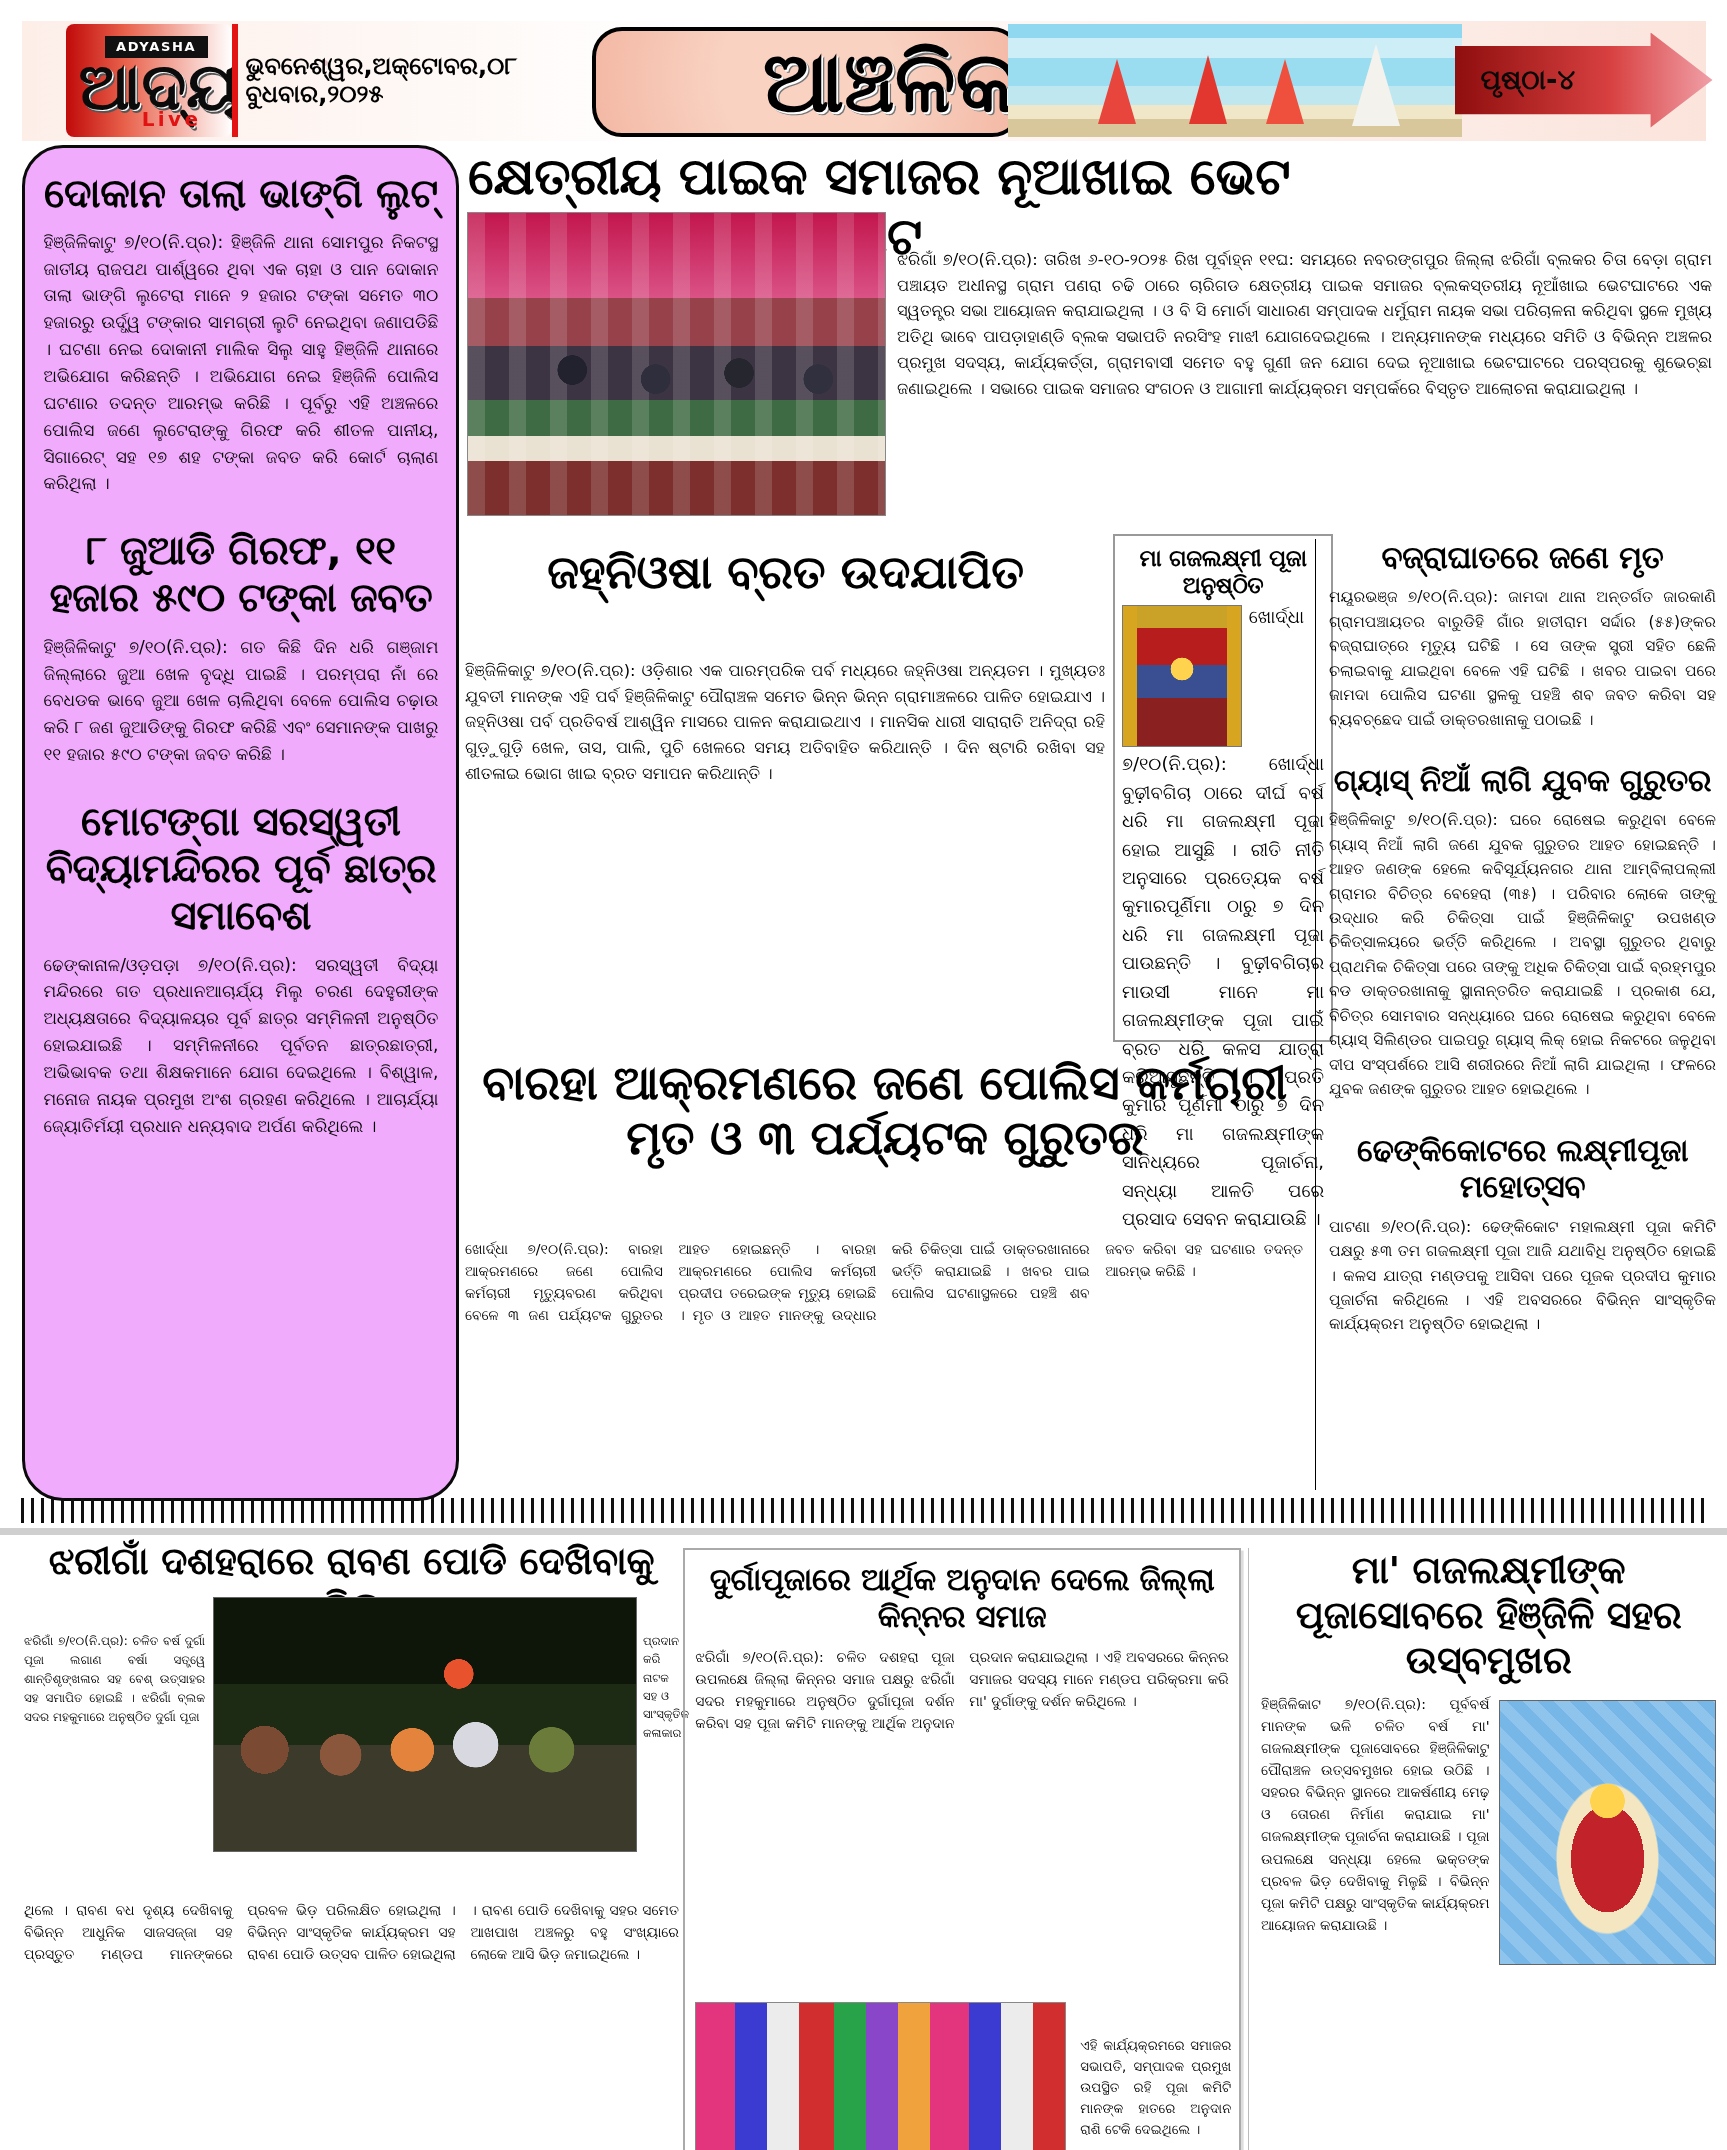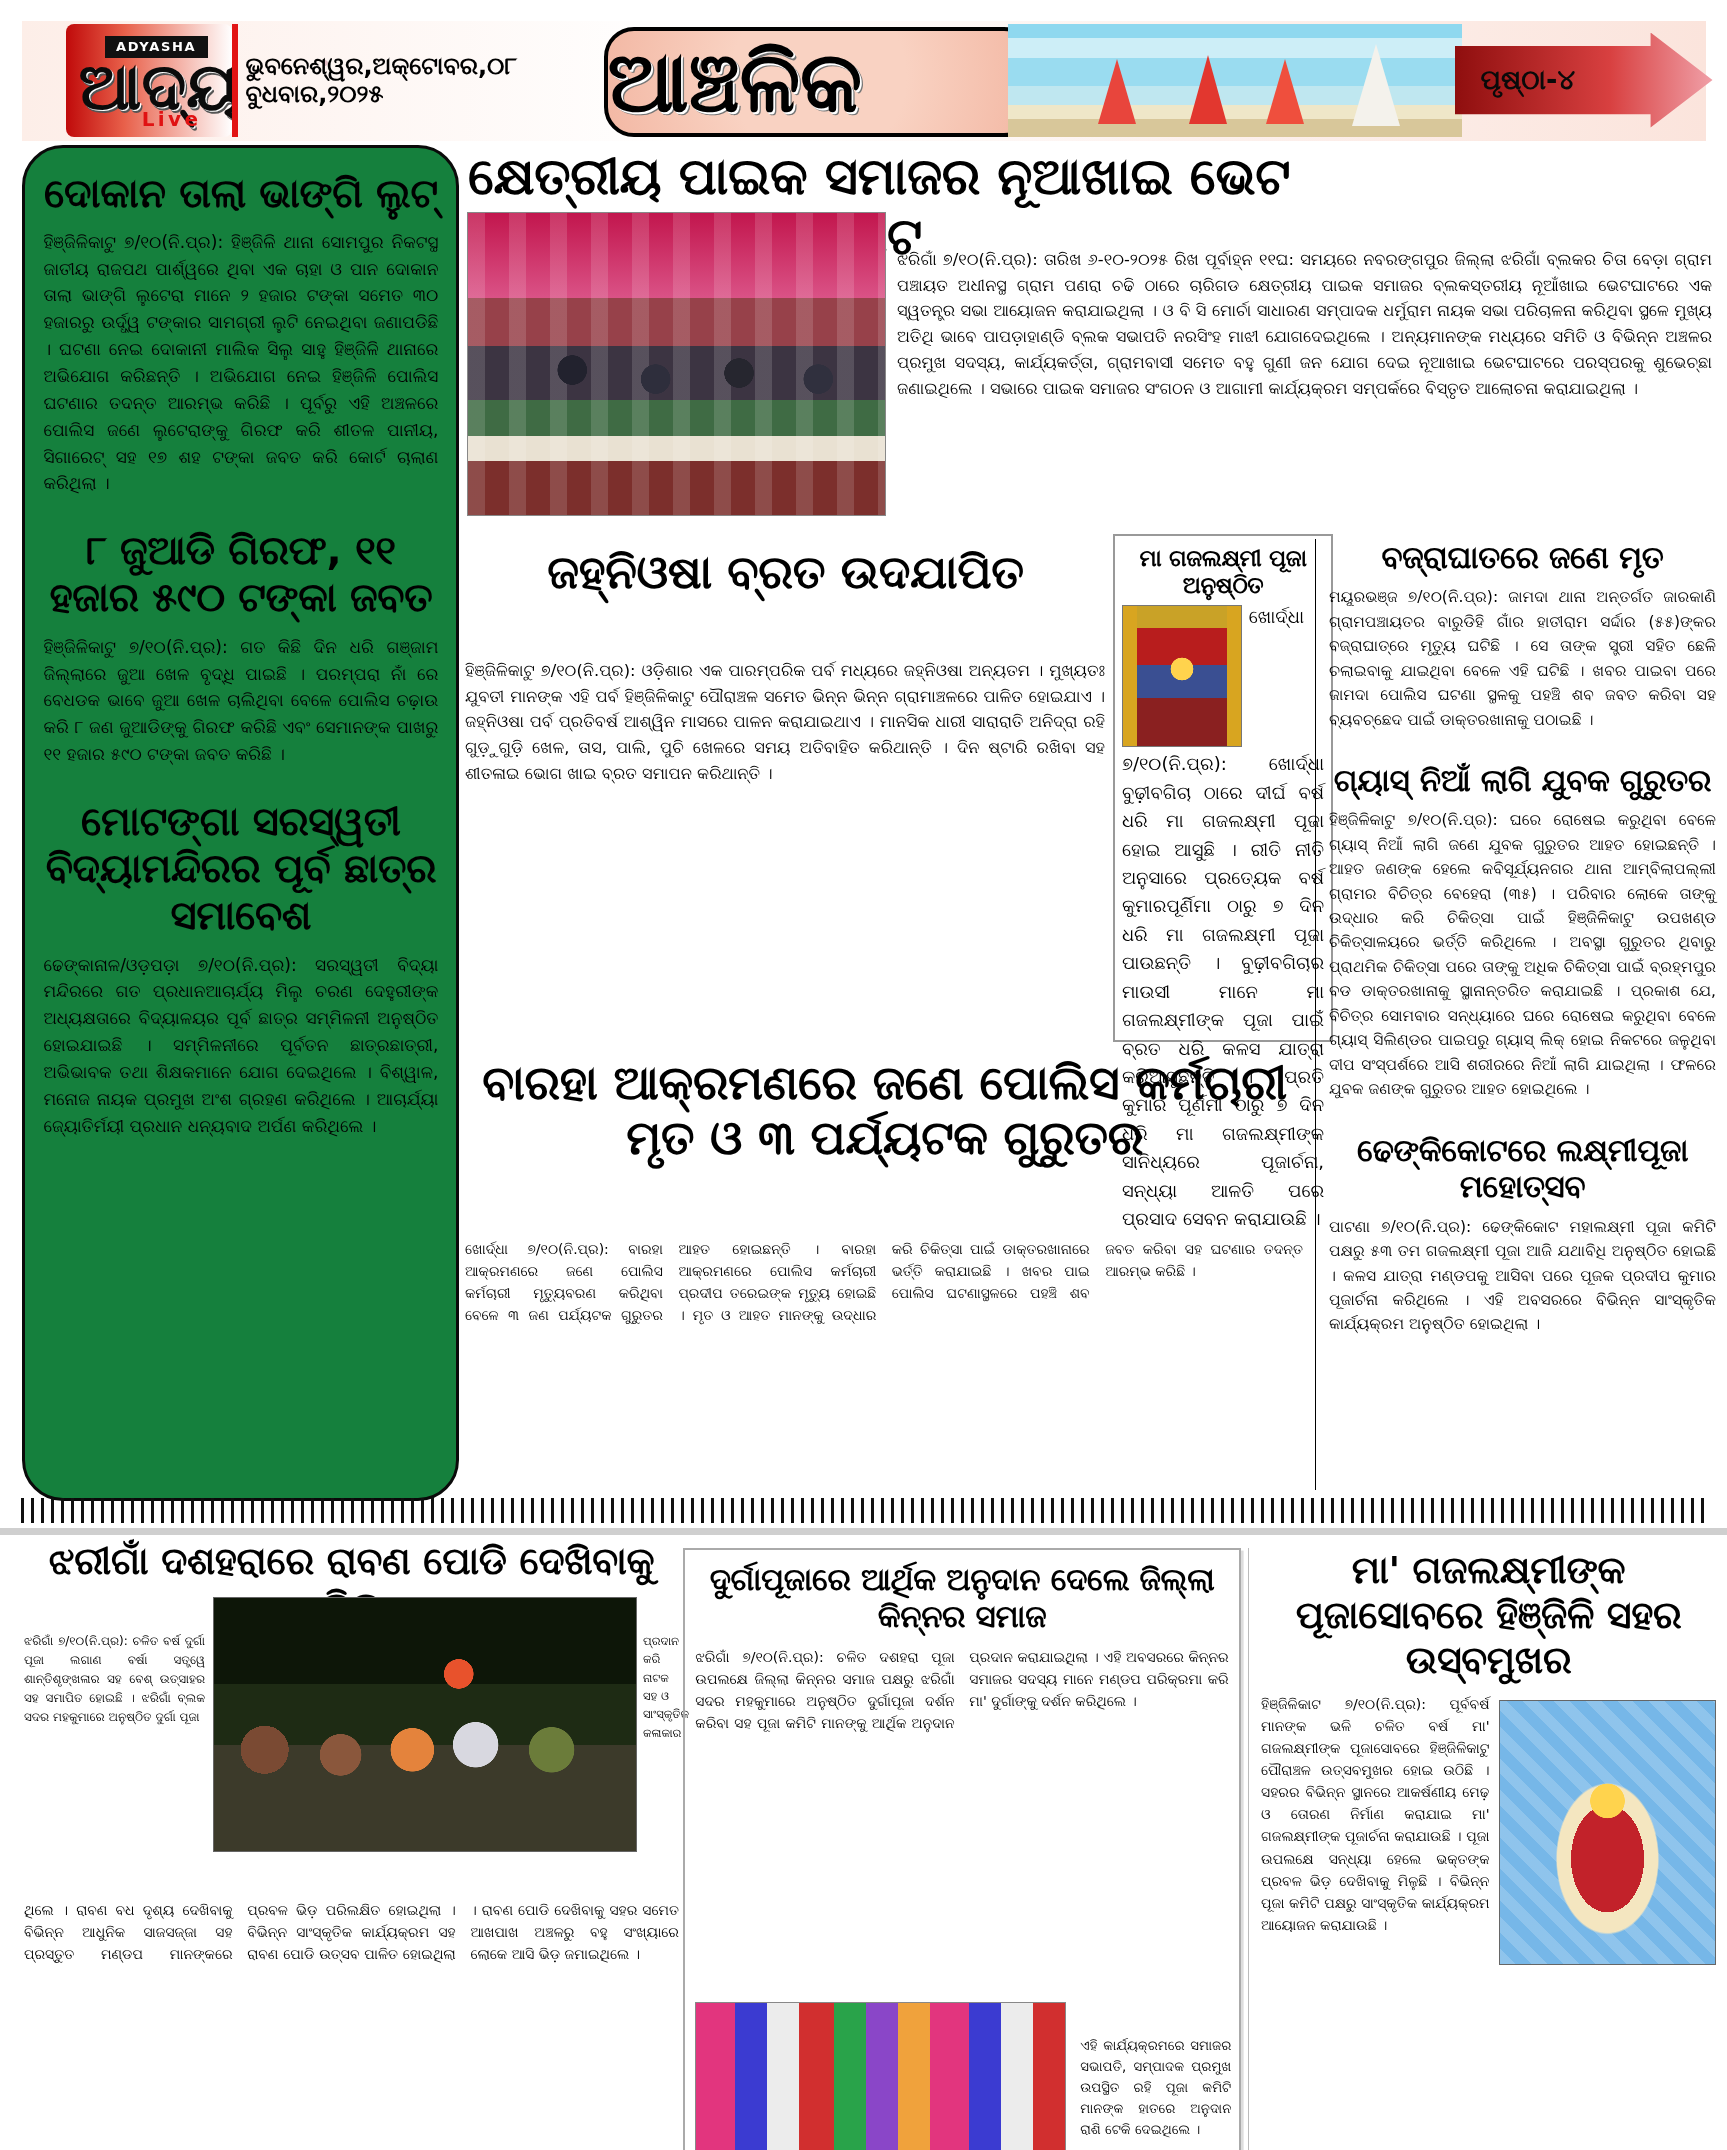--- a/index.html
+++ b/index.html
@@ -36,44 +36,44 @@
   #logo-brand-main {
     position:absolute; left:13px; top:30px; width:181px;
     font-size:65px; font-weight:800; color:#0b0b0b; line-height:1;
     text-shadow:1.3px 1.3px 0 #fff, 2.6px 2.6px 0 #555;
   }
   #logo-brand-live { position:absolute; right:30px; bottom:6px; color:#e01212; font-weight:700; font-size:20px; letter-spacing:3.4px;text-align:right; }
   #masthead-rule { left:210px; top:3.4px; width:6.9px; height:113px; background:#e21414; }
   #dateline { left:224px; top:3.4px; width:344px; height:113px; display:flex; align-items:center; justify-content:center;
     font-size:24px; font-weight:700; }
   #section-box {
-    left:582px; top:6px; width:430px; height:110px;
+    left:570px; top:6px; width:430px; height:110px;
     border:4.3px solid #000; border-radius:30px;
     background: radial-gradient(circle at 50% 45%, #f9d2c2 0 40%, #f3b8a4 100%);
-    display:flex; align-items:center; justify-content:flex-start;
+    display:flex; align-items:center; justify-content:flex-end;
   }
   #section-title { font-size:84px; font-weight:800; line-height:1; text-shadow:1.7px 1.7px 0 #fff, 3px 3px 0 #777; }
   #temple-photo { left:986px; top:3.4px; width:454px; height:113px;
     background: linear-gradient(180deg,#8fd8ef 0 12%, #cdeef7 12% 30%, #9adcf0 30% 55%, #bfe7f0 55% 72%, #efe7c8 72% 84%, #d8c79a 84% 100%);
     overflow:hidden;
   }
   .spire { position:absolute; bottom:13px; }
   .tri { width:0; height:0; border-left:19.4px solid transparent; border-right:19.4px solid transparent; }
   #masthead-page-arrow {
     left:1433px; top:12px; width:258px; height:95px;
     clip-path: polygon(0 14%, 76% 14%, 76% 0, 100% 50%, 76% 100%, 76% 86%, 0 86%);
     background: linear-gradient(90deg,#8f0e0e,#d84040 60%,#f0a0a8);
     display:flex; align-items:center; justify-content:flex-start; padding-left:26px;
   }
   #page-label { font-size:27.5px; font-weight:800; color:#0a0a0a; }
   
   #left-col {
     left:22.4px; top:145px; width:437px; height:1356px;
     border:3.4px solid #0a0a0a; border-radius:41px;
-    padding:21.5px 18px 17px 18px; background:#15803d; overflow:hidden;
+    padding:21.5px 18px 17px 18px; background:#f0abfc; overflow:hidden;
   }
   #left-col .headline { font-size:40px; }
   #left-col .body-txt { font-size:17px; margin-top:12px; }
   .art-gap { margin-top:30px; }
   
   #paika-headline { left:465px; top:147px; width:828px; font-size:51px; }
   #photo-paika {
     left:467px; top:212px; width:419px; height:304px;
     background:
       radial-gradient(circle at 25% 52%, #22222e 0 14.6px, transparent 15px),

